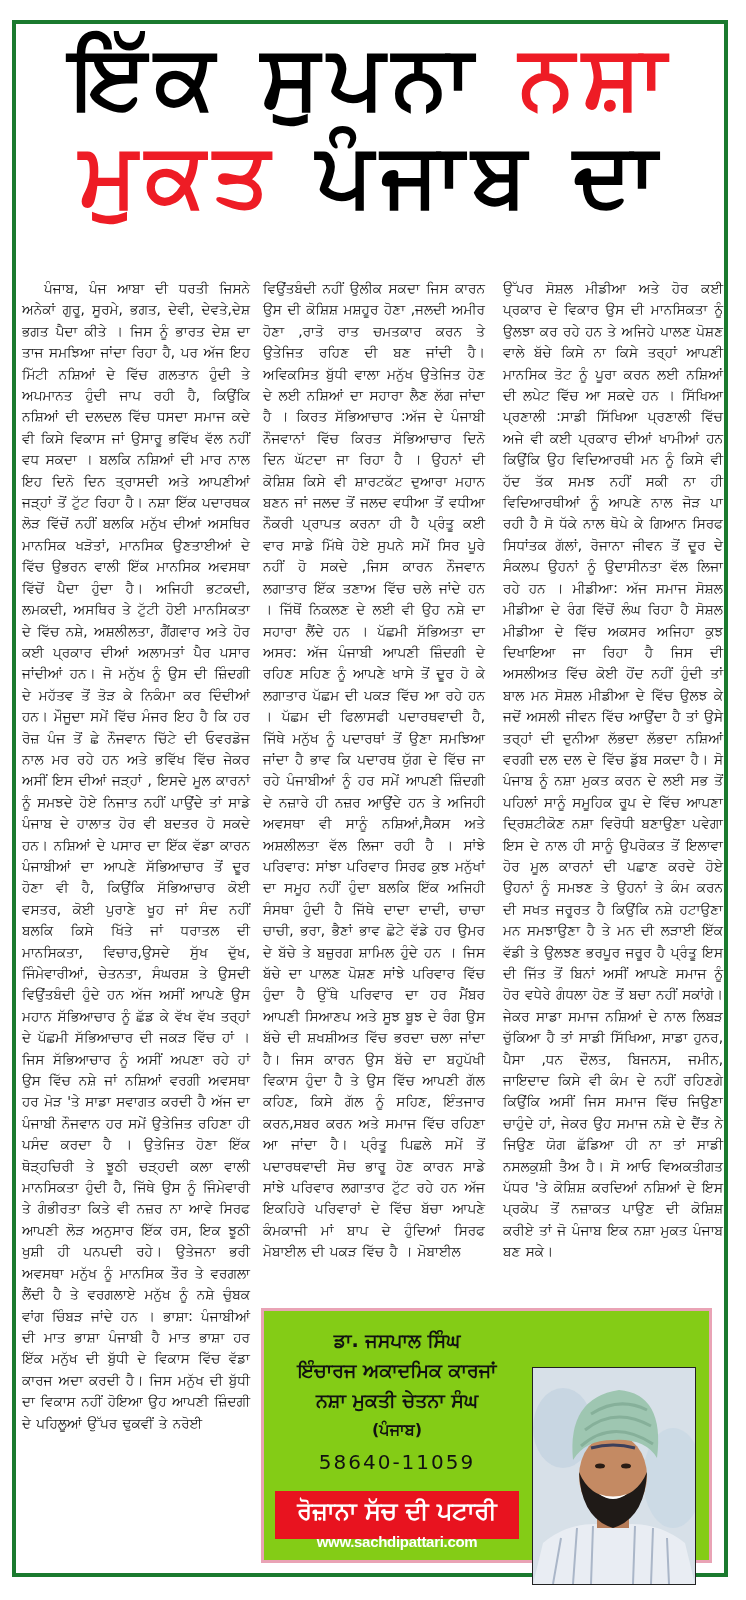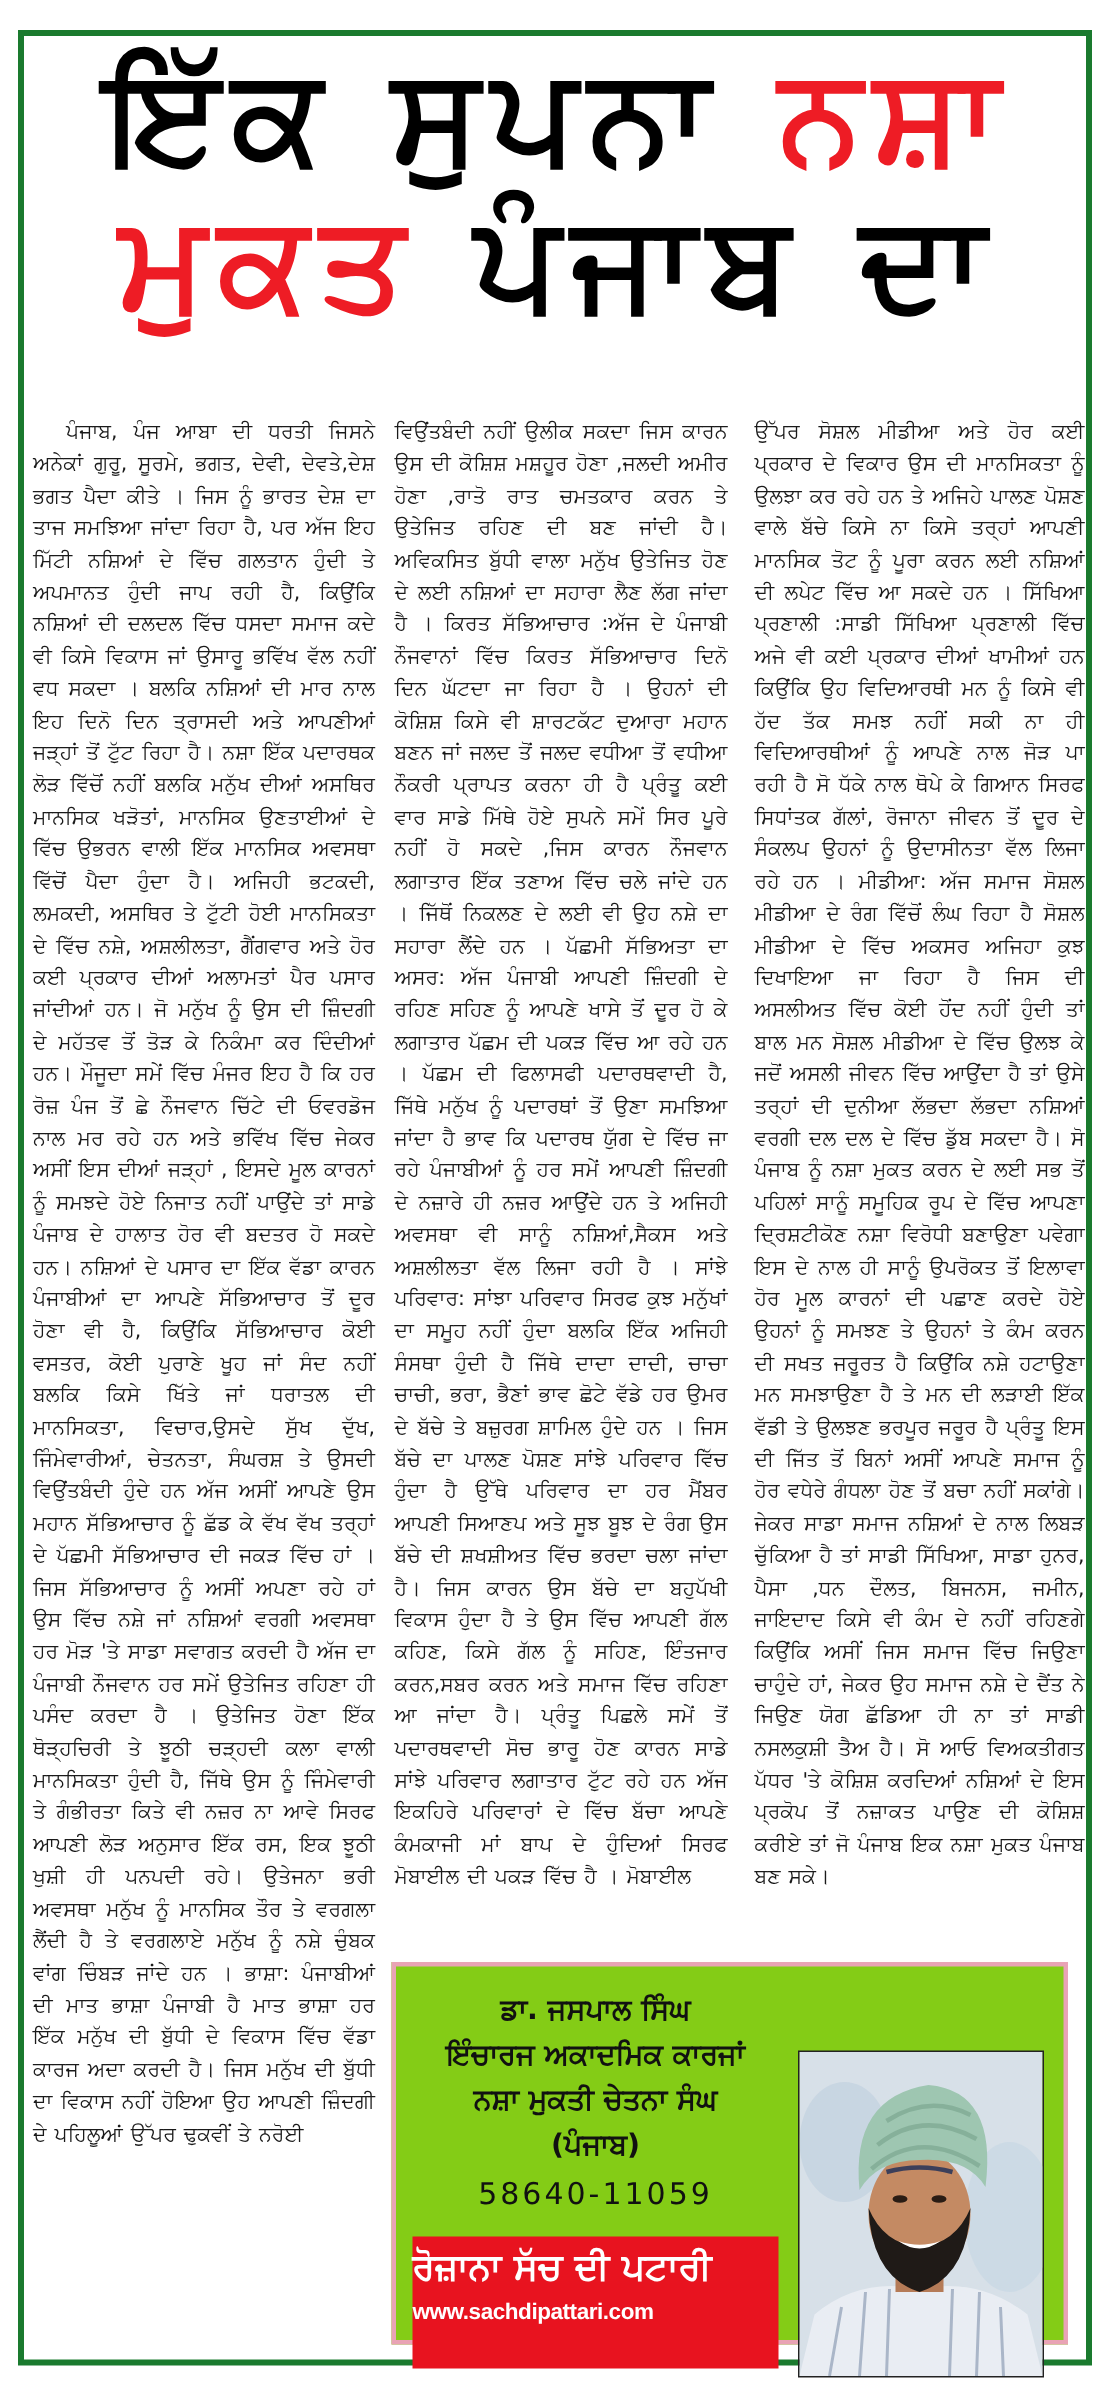--- a/index.html
+++ b/index.html
@@ -20,25 +20,25 @@
   .col2 { left: 263px; width: 222px; }
   .col3 { left: 503px; width: 220px; }
   .col1 p:first-child { text-indent: 22px; }
   .profile { position: absolute; left: 261px; top: 1308px; width: 451px; height: 255px;
              background: #84cc16; border: 3px solid #e9a3b5; box-sizing: border-box; }
   .profile-text { position: absolute; left: 8px; top: 14px; width: 250px; text-align: center;
                   font-weight: bold; color: #111; }
   .profile-text .name { font-size: 19px; line-height: 30px; }
   .profile-text .title { font-size: 19px; line-height: 30px; }
   .profile-text .org { font-size: 19px; line-height: 30px; }
-  .profile-text .state { font-size: 19px; line-height: 30px; }
+  .profile-text .state { font-size: 16px; line-height: 30px; }
   .profile-text .phone { font-size: 20px; line-height: 34px; letter-spacing: 2px; font-weight: normal;
                          font-family: "DejaVu Sans", sans-serif; }
-  .brand { position: absolute; left: 11px; top: 180px; width: 244px; height: 88px;
-           background: #e8131f; color: #fff; }
+  .brand { position: absolute; left: 11px; top: 180px; width: 244px; height: 48px;
+           background: #e8131f; color: #fff; text-align: center; }
   .brand .brand-name { font-size: 24px; font-weight: bold; line-height: 36px; display: block; padding-top: 2px; }
   .brand .brand-url { font-family: "Liberation Sans", sans-serif; font-size: 15px; font-weight: bold;
                       line-height: 26px; display: block; letter-spacing: -0.3px; }
   .photo { position: absolute; left: 268px; top: 56px; width: 164px; height: 218px;
            border: 1px solid #222; box-sizing: border-box; overflow: hidden;
            background: linear-gradient(135deg, #dfe6ec 0%, #c9d6e2 50%, #e8edf2 100%); }
   .photo svg { display: block; }
 </style>
 </head>
 <body>

